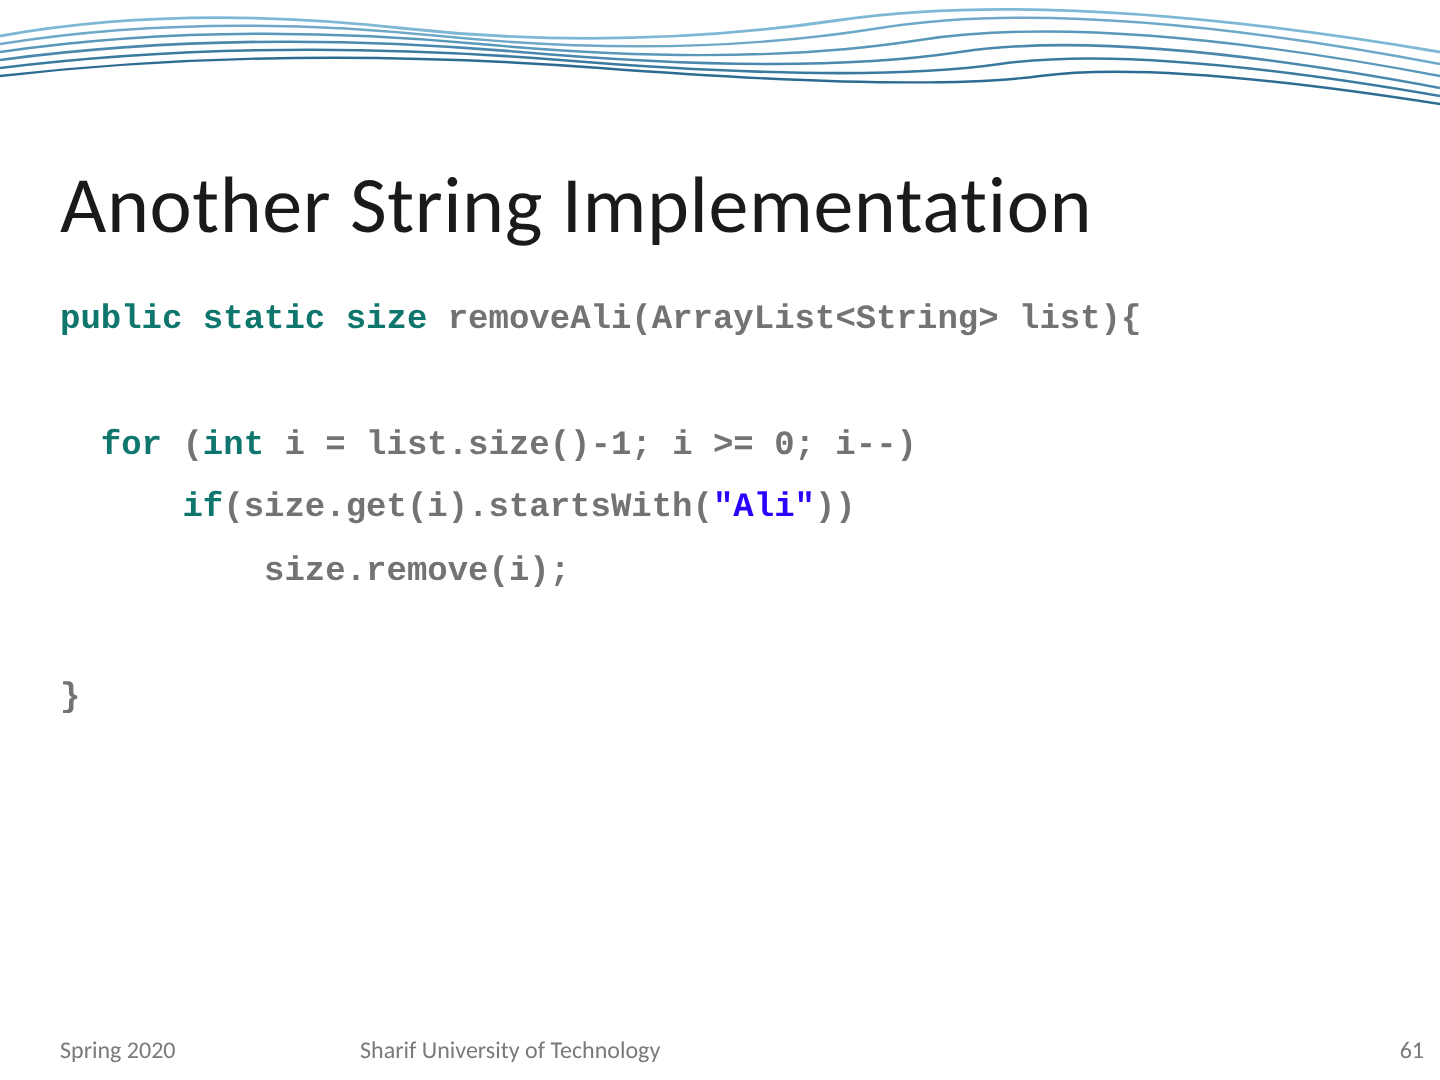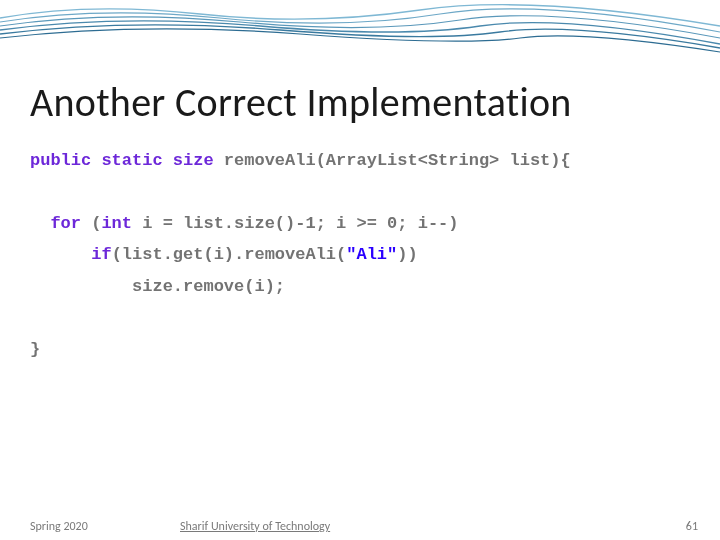--- a/index.html
+++ b/index.html
@@ -31,67 +31,66 @@
   .code-block {
     position: absolute;
     top: 145px;
     left: 30px;
     font-family: 'Courier New', Courier, monospace;
     font-size: 17px;
     font-weight: bold;
     line-height: 1.85;
     white-space: pre;
   }
-  .keyword { color: #6d28d9; }
+  .keyword { color: #0f766e; }
   .plain { color: #737373; }
   .string { color: #2a00ff; }
   .footer {
     position: absolute;
     bottom: 14px;
     left: 0;
     width: 720px;
     display: flex;
     align-items: center;
     font-family: Calibri, 'Segoe UI', sans-serif;
     font-size: 12px;
     color: #7a7a7a;
   }
   .footer-left {
     position: absolute;
     left: 30px;
   }
   .footer-center {
     position: absolute;
     left: 180px;
-    text-decoration: underline;
   }
   .footer-right {
     position: absolute;
-    right: 22px;
+    right: 8px;
     text-align: center;
   }
 </style>
 </head>
 <body>
 
 <svg class="wave-decoration" viewBox="0 0 720 55" preserveAspectRatio="none">
   <path d="M 0 18 Q 90 2, 200 14 T 420 10 T 720 26" stroke="#7fb8d4" stroke-width="1.4" fill="none"></path>
   <path d="M 0 22 Q 100 6, 220 18 T 440 14 T 720 32" stroke="#6da8c7" stroke-width="1.2" fill="none"></path>
   <path d="M 0 26 Q 110 10, 240 22 T 460 20 T 720 38" stroke="#5a98ba" stroke-width="1.2" fill="none"></path>
   <path d="M 0 30 Q 120 14, 260 26 T 480 26 T 720 44" stroke="#4a89ad" stroke-width="1.3" fill="none"></path>
   <path d="M 0 34 Q 130 18, 280 30 T 500 32 T 720 48" stroke="#3a7a9f" stroke-width="1.3" fill="none"></path>
   <path d="M 0 38 Q 140 22, 300 34 T 520 38 T 720 52" stroke="#2d6c92" stroke-width="1.2" fill="none"></path>
 </svg>
 
-<h1 class="title">Another Correct Implementation</h1>
+<h1 class="title">Another String Implementation</h1>
 
 <div class="code-block"><span class="keyword">public</span><span class="plain"> </span><span class="keyword">static</span><span class="plain"> </span><span class="keyword">size</span><span class="plain"> removeAli(ArrayList&lt;String&gt; list){</span>
 <span class="plain"></span>
 <span class="plain">  </span><span class="keyword">for</span><span class="plain"> (</span><span class="keyword">int</span><span class="plain"> i = list.size()-1; i &gt;= 0; i--)</span>
-<span class="plain">      </span><span class="keyword">if</span><span class="plain">(list.get(i).removeAli(</span><span class="string">"Ali"</span><span class="plain">))</span>
+<span class="plain">      </span><span class="keyword">if</span><span class="plain">(size.get(i).startsWith(</span><span class="string">"Ali"</span><span class="plain">))</span>
 <span class="plain">          </span><span class="plain">size.remove(i);</span>
 <span class="plain"></span>
 <span class="plain">}</span></div>
 
 <div class="footer">
   <span class="footer-left">Spring 2020</span>
   <span class="footer-center">Sharif University of Technology</span>
   <span class="footer-right">61</span>
 </div>
 

